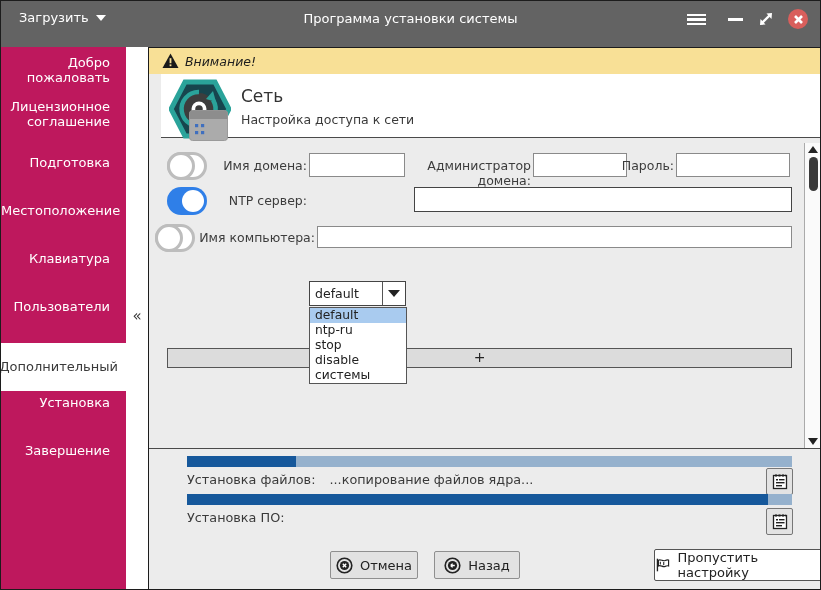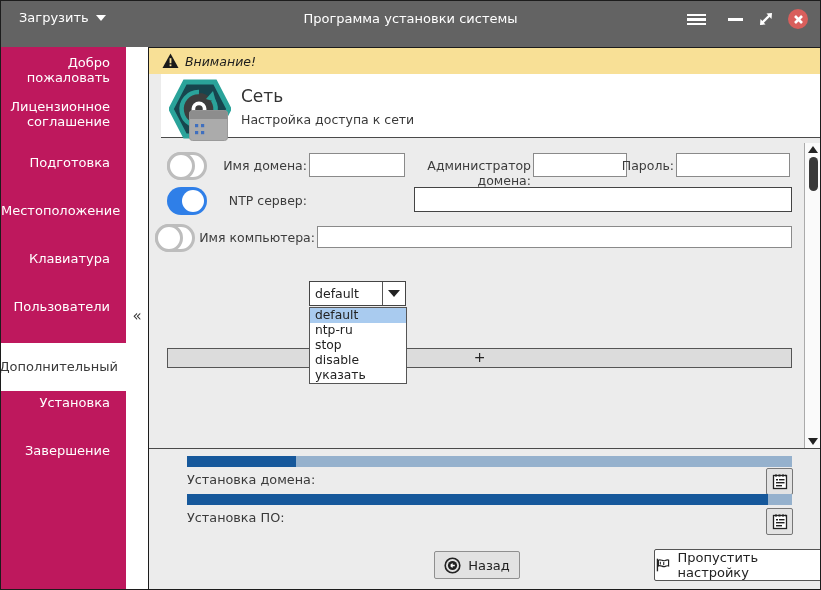--- a/index.html
+++ b/index.html
@@ -185,35 +185,36 @@
       <div class="lbl" style="left:36px; top:88px; width:130px">Имя компьютера:</div>
       <input class="tinput" style="left: 168px; top: 84px; width: 475px; height: 22px;" value="">
 
       <div class="plusbar">+</div>
 
       <div class="popup">
         <div class="opt selected">default</div>
         <div class="opt">ntp-ru</div>
         <div class="opt">stop</div>
         <div class="opt">disable</div>
-        <div class="opt">указать</div>
+        <div class="opt">системы</div>
       </div>
 
       <div class="vscroll">
         <div class="vs-up"></div>
         <div class="vs-thumb"></div>
         <div class="vs-down"></div>
       </div>
     </div>
 
     <div class="pbar" style="top:408px">
       <div class="pfill" style="width: 18%;"></div>
     </div>
     <div class="prow" style="top:424px">
-      <span>Установка домена:</span>
+      <span>Установка файлов:</span>
+      <span>...копирование файлов ядра...</span>
     </div>
     <div class="logbtn" style="top:420px">
       <svg width="16" height="17" viewBox="0 0 16 17">
         <rect x="1.5" y="2.5" width="13" height="13" fill="#fff" stroke="#222" stroke-width="1.3"></rect>
         <line x1="3" y1="2.5" x2="14" y2="2.5" stroke="#222" stroke-width="2.2" stroke-dasharray="2,1.5"></line>
         <rect x="4" y="6" width="2" height="1.5" fill="#222"></rect>
           <line x1="7" y1="6.7" x2="12.5" y2="6.7" stroke="#222" stroke-width="1.4"></line>
         <line x1="4" y1="9.7" x2="12.5" y2="9.7" stroke="#222" stroke-width="1.4"></line>
         <line x1="4" y1="12.7" x2="10" y2="12.7" stroke="#222" stroke-width="1.4"></line>
       </svg>
@@ -229,20 +230,29 @@
       <svg width="16" height="17" viewBox="0 0 16 17">
         <rect x="1.5" y="2.5" width="13" height="13" fill="#fff" stroke="#222" stroke-width="1.3"></rect>
         <line x1="3" y1="2.5" x2="14" y2="2.5" stroke="#222" stroke-width="2.2" stroke-dasharray="2,1.5"></line>
         <rect x="4" y="6" width="2" height="1.5" fill="#222"></rect>
           <line x1="7" y1="6.7" x2="12.5" y2="6.7" stroke="#222" stroke-width="1.4"></line>
         <line x1="4" y1="9.7" x2="12.5" y2="9.7" stroke="#222" stroke-width="1.4"></line>
         <line x1="4" y1="12.7" x2="10" y2="12.7" stroke="#222" stroke-width="1.4"></line>
       </svg>
     </div>
 
+    <div class="btn" style="left:181px; top:503px; width:88px">
+      <svg width="17" height="17" viewBox="0 0 17 17">
+        <circle cx="8.5" cy="8.5" r="7.3" fill="none" stroke="#222" stroke-width="1.6"></circle>
+        <circle cx="8.5" cy="8.5" r="4.6" fill="#222"></circle>
+        <line x1="6.8" y1="6.8" x2="10.2" y2="10.2" stroke="#fff" stroke-width="1.4"></line>
+        <line x1="10.2" y1="6.8" x2="6.8" y2="10.2" stroke="#fff" stroke-width="1.4"></line>
+      </svg>
+      <span>Отмена</span>
+    </div>
 
     <div class="btn" style="left:285px; top:503px; width:86px">
       <svg width="17" height="17" viewBox="0 0 17 17">
         <circle cx="8.5" cy="8.5" r="7.3" fill="none" stroke="#222" stroke-width="1.6"></circle>
         <circle cx="8.5" cy="8.5" r="4.6" fill="#222"></circle>
         <path d="M10.8 8.5 H6.6 M6.6 8.5 L8.6 6.6 M6.6 8.5 L8.6 10.4" stroke="#fff" stroke-width="1.3" fill="none"></path>
       </svg>
       <span>Назад</span>
     </div>
 

